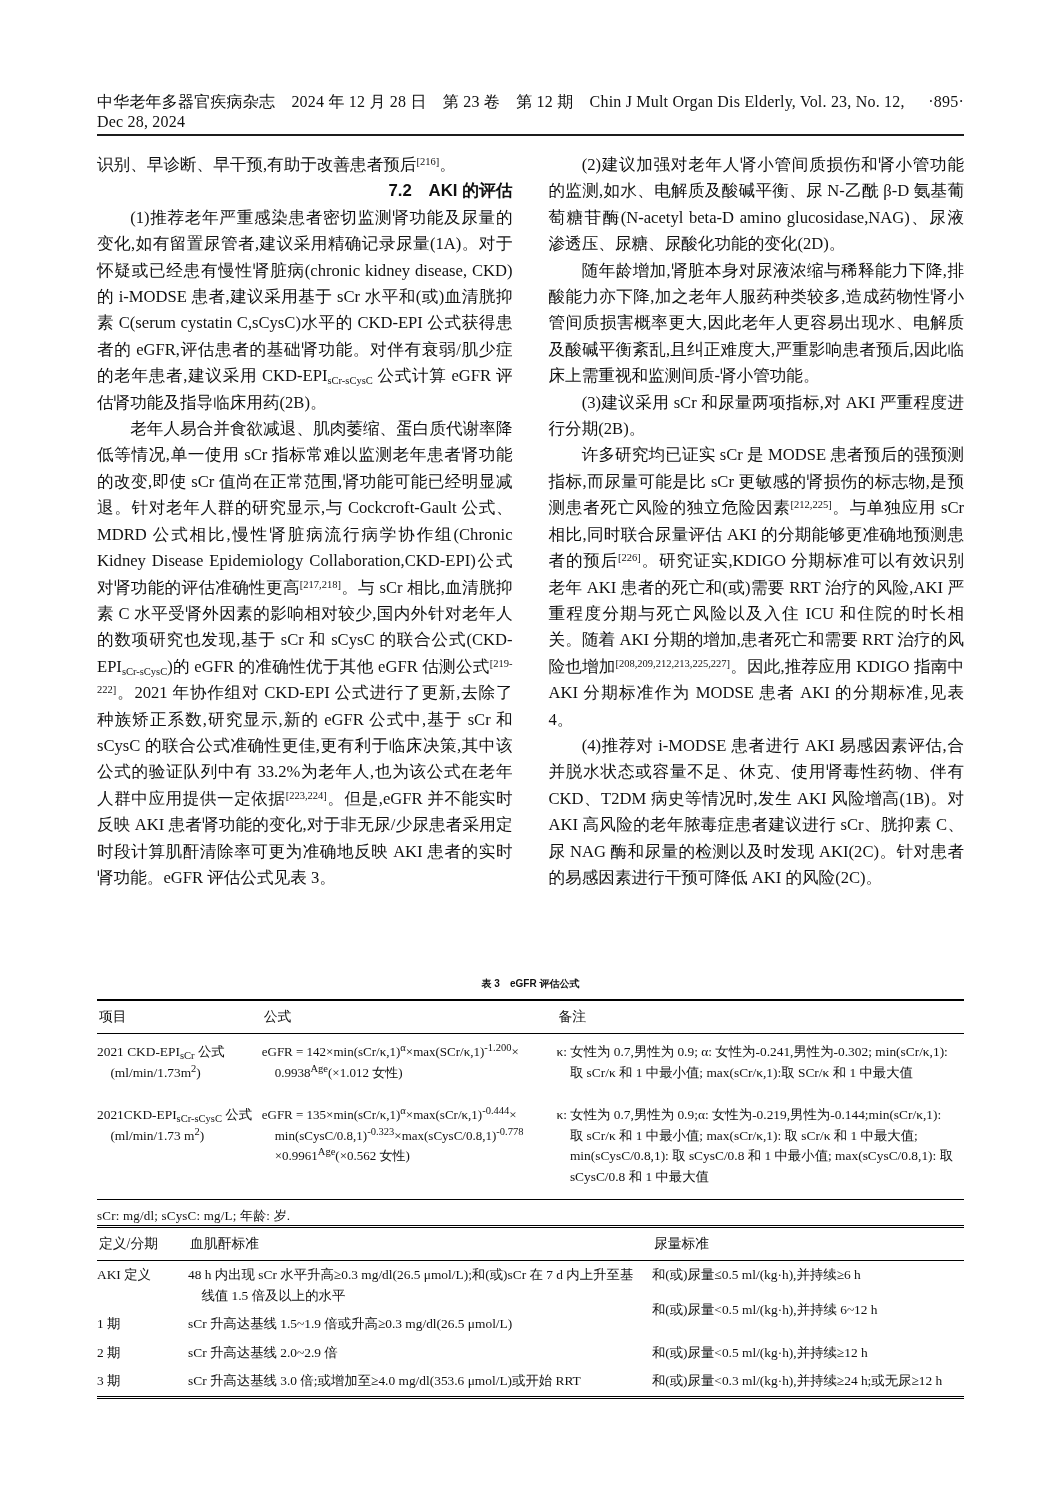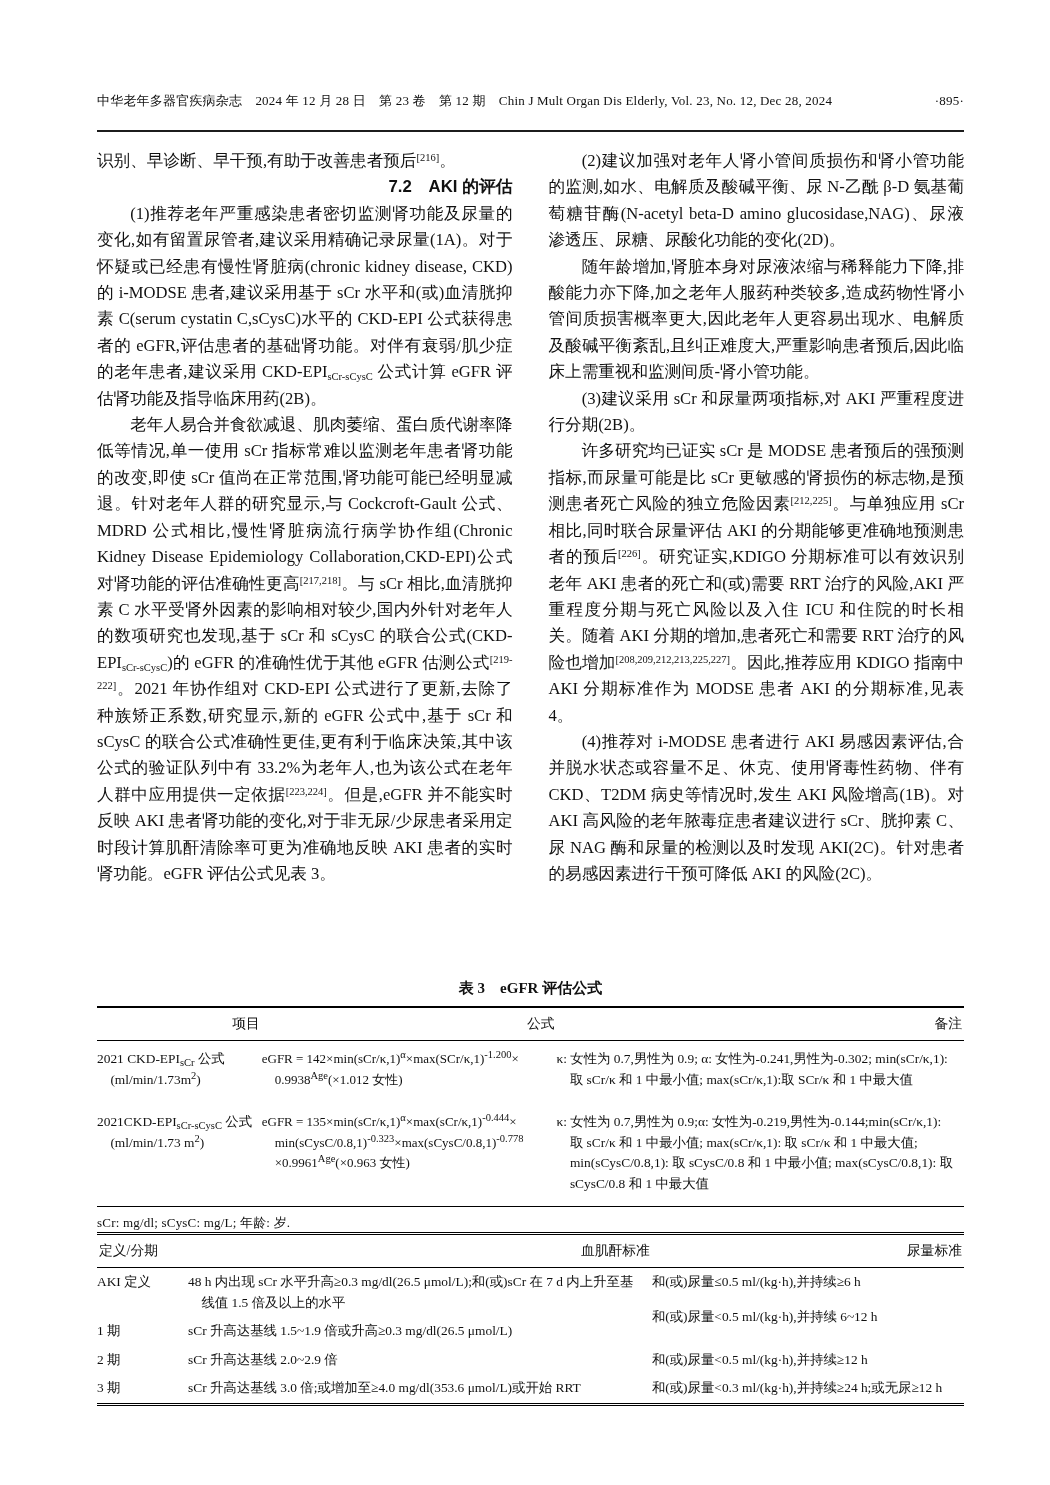--- a/index.html
+++ b/index.html
@@ -10,24 +10,24 @@
     background:#ffffff;
     color:#111;
     font-family:"Liberation Serif","DejaVu Serif",serif;
     box-sizing:border-box;
     padding:92px 86px 0 97px;
     overflow:hidden;
   }
   
   .page-header{
     display:flex;justify-content:space-between;align-items:baseline;
-    font-size:13px;
+    font-size:16px;
     letter-spacing:.2px;
     border-bottom:2px solid #1c1c1c;
-    padding-bottom:20px;
+    padding-bottom:3px;
   }
   
   .columns{
     display:flex;gap:36px;
     margin-top:16px;
     min-height:818px;
   }
   .col{flex:1 1 0;min-width:0;}
   .col p{
     margin:0;
@@ -45,34 +45,34 @@
     font-family:"Liberation Sans","DejaVu Sans",sans-serif;
     text-align:right;
   }
   sup,sub{font-size:10.5px;line-height:0;}
   sub{vertical-align:-3px;}
   sup{vertical-align:5px;}
   
   .tbl-title{
     text-align:center;
     font-weight:700;
-    font-size:15px;
-    font-family:Liberation Serif, serif;
-    margin-top:13px;
+    font-size:10px;
+    font-family:Liberation Sans, sans-serif;
+    margin-top:7px;
     margin-bottom:8px;
   }
   table{width:100%;border-collapse:collapse;table-layout:fixed;}
   .t3{border-top:2px solid #000;border-bottom:1.5px solid #000;}
   .t4{border-top:3px double #000;border-bottom:3px double #000;}
   .t3 thead tr,.t4 thead tr{border-bottom:1px solid #000;}
   th{
     font-weight:400;
     font-size:13.8px;
     padding:7px 2px;
-    text-align:right;
+    text-align:left;
   }
   th.left{text-align:left;padding-left:2px;}
   td{
     vertical-align:top;
     font-size:13.4px;
     line-height:20.5px;
     padding:4px 8px 4px 0;
   }
   .t3 td{padding-bottom:12px;}
   .t3 tbody tr:first-child td{padding-top:8px;padding-bottom:18px;}
@@ -127,21 +127,21 @@
         </tr>
       </thead>
       <tbody>
         <tr>
           <td class="hang"><span>2021 CKD-EPI</span><sub>sCr</sub><span> 公式</span><br><span>(ml/min/1.73m</span><sup>2</sup><span>)</span></td>
           <td class="hang formula-cell"><span>eGFR = 142×min(sCr/κ,1)</span><sup>α</sup><span>×max(SCr/κ,1)</span><sup>-1.200</sup><span>×</span><br><span>0.9938</span><sup>Age</sup><span>(×1.012 女性)</span></td>
           <td class="hang">κ: 女性为 0.7,男性为 0.9; α: 女性为-0.241,男性为-0.302; min(sCr/κ,1): 取 sCr/κ 和 1 中最小值; max(sCr/κ,1):取 SCr/κ 和 1 中最大值</td>
         </tr>
         <tr>
           <td class="hang"><span>2021CKD-EPI</span><sub>sCr-sCysC</sub><span> 公式</span><br><span>(ml/min/1.73 m</span><sup>2</sup><span>)</span></td>
-          <td class="hang formula-cell"><span>eGFR = 135×min(sCr/κ,1)</span><sup>α</sup><span>×max(sCr/κ,1)</span><sup>-0.444</sup><span>×</span><br><span>min(sCysC/0.8,1)</span><sup>-0.323</sup><span>×max(sCysC/0.8,1)</span><sup>-0.778</sup><br><span>×0.9961</span><sup>Age</sup><span>(×0.963 女性)</span></td>
+          <td class="hang formula-cell"><span>eGFR = 135×min(sCr/κ,1)</span><sup>α</sup><span>×max(sCr/κ,1)</span><sup>-0.444</sup><span>×</span><br><span>min(sCysC/0.8,1)</span><sup>-0.323</sup><span>×max(sCysC/0.8,1)</span><sup>-0.778</sup><br><span>×0.9961</span><sup>Age</sup><span>(×0.562 女性)</span></td>
           <td class="hang">κ: 女性为 0.7,男性为 0.9;α: 女性为-0.219,男性为-0.144;min(sCr/κ,1): 取 sCr/κ 和 1 中最小值; max(sCr/κ,1): 取 sCr/κ 和 1 中最大值; min(sCysC/0.8,1): 取 sCysC/0.8 和 1 中最小值; max(sCysC/0.8,1): 取 sCysC/0.8 和 1 中最大值</td>
         </tr>
       </tbody>
     </table>
     <div class="tbl-foot">sCr: mg/dl; sCysC: mg/L; 年龄: 岁.</div>
   </div>
 
   <div>
     <table class="t4">
       <colgroup>

